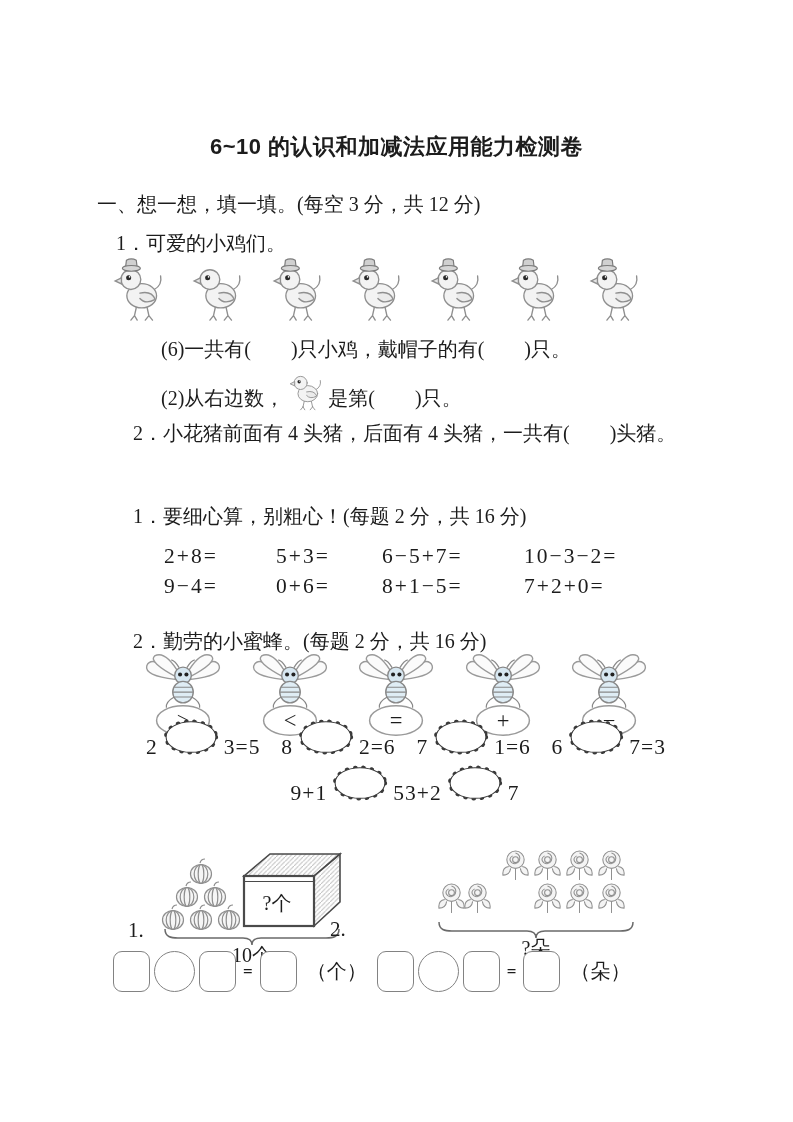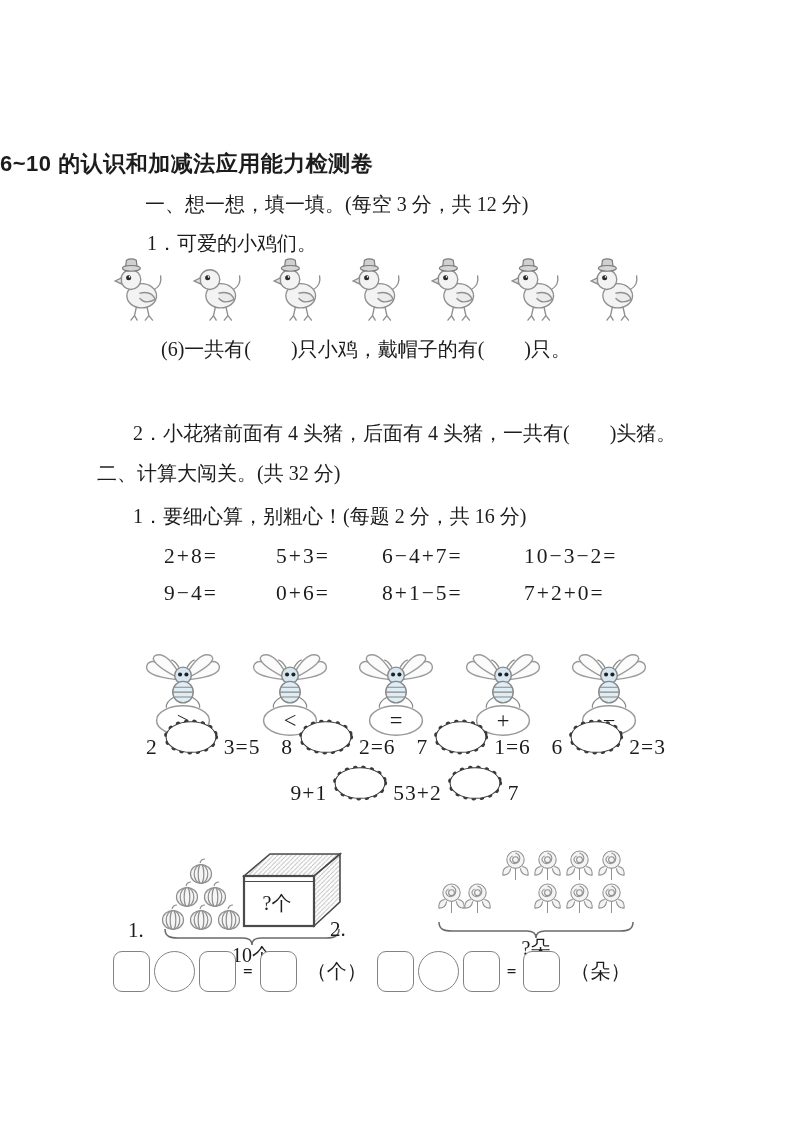--- a/index.html
+++ b/index.html
@@ -1,32 +1,32 @@
 <!DOCTYPE html>
 <html><head>
 <meta charset="utf-8">
 <style>
   html,body{margin:0;padding:0;background:#fff;}
   .page{position:relative;width:793px;height:1122px;background:#ffffff;overflow:hidden;
         font-family:"Liberation Serif","DejaVu Serif",serif;color:#1c1c1c;}
-  .title{position:absolute;top:149px;left:0;width:100%;
+  .title{position:absolute;top:132px;left:0;width:100%;text-align:center;
          font-family:"Liberation Sans","DejaVu Sans",sans-serif;font-weight:bold;font-size:22px;letter-spacing:0.5px;}
   .line{position:absolute;font-size:20px;white-space:nowrap;}
-  .s1-head{left:97px;top:191px;margin-left:48px;}
-  .s1-item1{left:147px;top:230px;}
+  .s1-head{left:97px;top:191px;}
+  .s1-item1{left:116px;top:230px;}
   .chick-row{position:absolute;left:112px;top:256px;width:530px;height:70px;
              display:flex;justify-content:space-between;align-items:flex-end;}
   .s1-q1{left:161px;top:336px;}
   .s1-q2{left:161px;top:368px;display:flex;align-items:flex-end;}
   .s1-q2 .inline-chick{margin:0 4px -4px 4px;}
   .s1-item2{left:133px;top:420px;text-align:right;}
   .s2-head{left:97px;top:460px;}
   .s2-item1{left:133px;top:503px;}
   .calc-grid{position:absolute;left:164px;top:544px;display:grid;
-             grid-template-columns:112px 106px 142px auto;row-gap:12px;
+             grid-template-columns:112px 106px 142px auto;row-gap:5px;
              font-size:21.5px;letter-spacing:2px;}
   .s2-item2{left:133px;top:628px;}
   .bee-row{position:absolute;left:138px;top:652px;width:516px;display:flex;justify-content:space-between;}
   .eq-row{position:absolute;display:flex;justify-content:space-between;font-size:21.5px;letter-spacing:1px;}
   .eq-row1{left:146px;top:714px;width:520px;}
   .eq-row2{left:138px;top:760px;width:534px;justify-content:center;}
   .eq-item{display:flex;align-items:flex-end;gap:2px;}
   .eq-item svg{margin-bottom:-6px;}
   .s3-head{left:97px;top:817px;}
   .pic{position:absolute;}
@@ -177,37 +177,55 @@
     <circle cx="19.5" cy="22" r="0.9" fill="#fff"></circle>
     <g stroke="#7a7a7a" stroke-width="1.3" fill="#d6d6d6">
       <path d="M15 12 l1 -8.5 q5.5 -3 11 0 l1 8.5" fill="#d0d0d0"></path>
       <ellipse cx="21.5" cy="12.5" rx="10" ry="3.2"></ellipse>
           </g>
   </svg></span>
     </div>
 
   <div class="line s1-q1">(6)一共有(　　)只小鸡，戴帽子的有(　　)只。</div>
 
+  <div class="line s1-q2">
+    <span>(2)从右边数，</span>
+    <span class="inline-chick" id="inlineChick"><svg viewBox="0 0 60 72" width="36" height="43">
+    <g stroke="#8f8f8f" stroke-width="1.5" fill="#f3f3f3" stroke-linecap="round">
+      <path d="M47 36 q9 -5 7 -15" fill="none"></path>
+      <ellipse cx="33" cy="43" rx="16.5" ry="13.5"></ellipse>
+      <path d="M27 56 l-2 9 m0 0 l-4 5 m4 -5 l3 5" fill="none"></path>
+      <path d="M39 56 l2 9 m0 0 l-4 5 m4 -5 l4 5" fill="none"></path>
+      <circle cx="21" cy="25" r="11"></circle>
+      <path d="M10.5 23 l-7 3.5 7 3.2 z" fill="#e6e6e6"></path>
+      <path d="M31 40 q13 -3 17 7 q-11 6 -17 -1" fill="#ebebeb"></path>
+    </g>
+    <circle cx="18.5" cy="23" r="2.8" fill="#2a2a2a"></circle>
+    <circle cx="19.5" cy="22" r="0.9" fill="#fff"></circle>
+
+  </svg></span>
+    <span>是第(　　)只。</span>
+  </div>
 
   <div class="line s1-item2">2．小花猪前面有 4 头猪，后面有 4 头猪，一共有(　　)头猪。</div>
 
-  <div class="line s2-head">二、计算大闯关。(共 32 分)</div>
   <div class="line s2-item1">1．要细心算，别粗心！(每题 2 分，共 16 分)</div>
 
   <div class="calc-grid" id="calcGrid">
       <span>2+8=</span>
       <span>5+3=</span>
-      <span>6−4+7=</span>
+      <span>6−5+7=</span>
       <span>10−3−2=</span>
       <span>9−4=</span>
       <span>0+6=</span>
       <span>8+1−5=</span>
       <span>7+2+0=</span>
     </div>
 
+  <div class="line s2-item2">2．勤劳的小蜜蜂。(每题 2 分，共 16 分)</div>
 
   <div class="bee-row" id="beeRow">
       <span><svg viewBox="0 0 92 92" width="90" height="90">
     <g fill="#fbfbfb" stroke="#9a9a9a" stroke-width="1.4">
       <path d="M40 24 Q14 2 9 14 Q6 24 38 28 Z"></path>
       <path d="M42 22 Q28 -2 17 4 Q10 10 40 26 Z"></path>
       <path d="M52 24 Q78 2 83 14 Q86 24 54 28 Z"></path>
       <path d="M50 22 Q64 -2 75 4 Q82 10 52 26 Z"></path>
     </g>
     <path d="M42 16 q-4 -7 -8 -8 M50 16 q4 -7 8 -8" stroke="#8a8a8a" fill="none" stroke-width="1.3"></path>
@@ -313,21 +331,21 @@
     <ellipse cx="32" cy="24" rx="26" ry="16" fill="#fff" stroke="#3a3a3a" stroke-width="1.1"></ellipse>
   </svg></span>
         <span>1=6</span>
       </span>
       <span class="eq-item">
         <span>6</span>
         <span><svg viewBox="0 0 64 48" width="62" height="46">
     <ellipse cx="32" cy="24" rx="26" ry="16" fill="none" stroke="#3a3a3a" stroke-width="4.6" stroke-dasharray="0.4 8.2" stroke-linecap="round"></ellipse>
     <ellipse cx="32" cy="24" rx="26" ry="16" fill="#fff" stroke="#3a3a3a" stroke-width="1.1"></ellipse>
   </svg></span>
-        <span>2=3</span>
+        <span>7=3</span>
       </span>
     </div>
   <div class="eq-row eq-row2" id="eqRow2">
       <span class="eq-item">
         <span>9+1</span>
         <span><svg viewBox="0 0 64 48" width="62" height="46">
     <ellipse cx="32" cy="24" rx="26" ry="16" fill="none" stroke="#3a3a3a" stroke-width="4.6" stroke-dasharray="0.4 8.2" stroke-linecap="round"></ellipse>
     <ellipse cx="32" cy="24" rx="26" ry="16" fill="#fff" stroke="#3a3a3a" stroke-width="1.1"></ellipse>
   </svg></span>
         <span>5</span>

